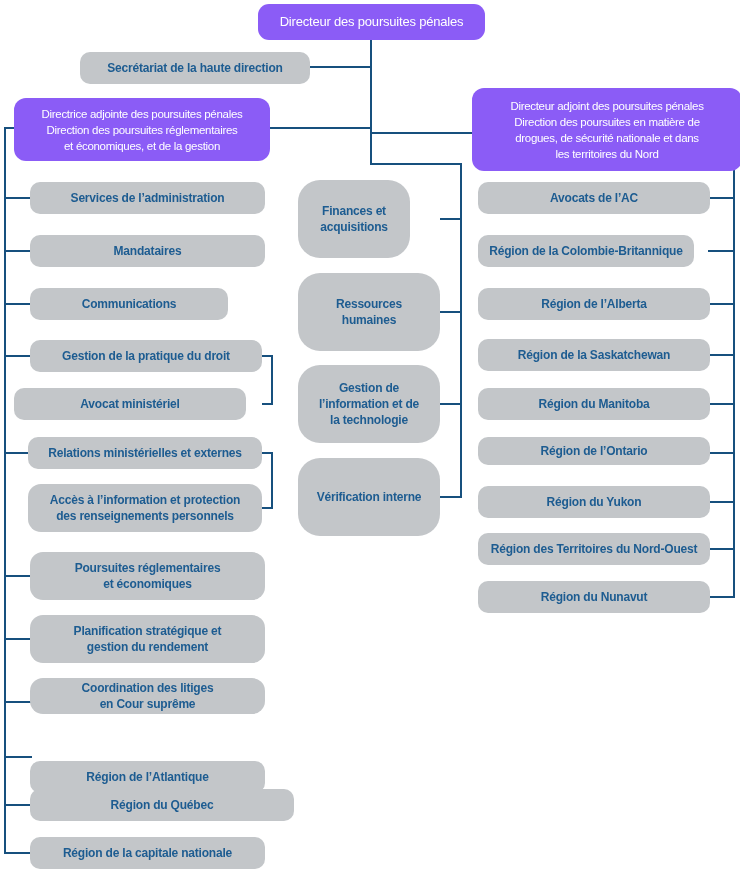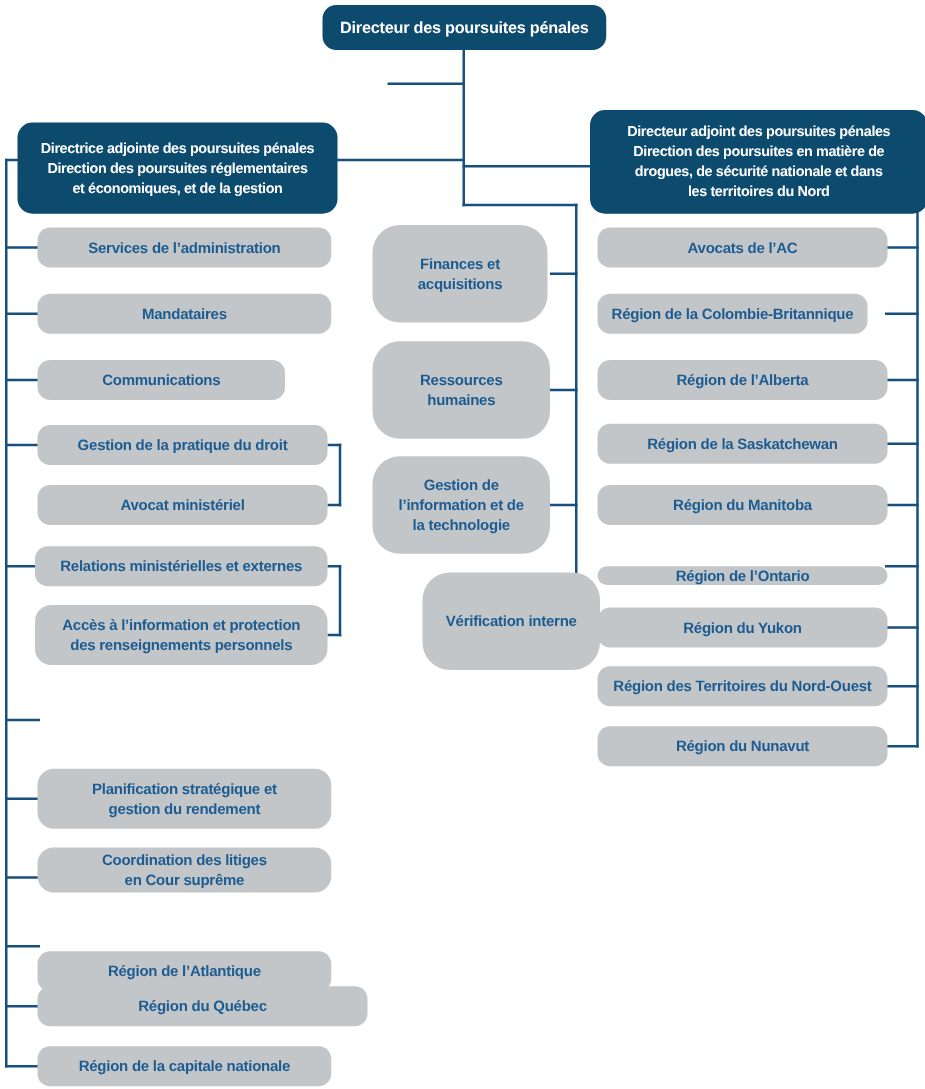--- a/index.html
+++ b/index.html
@@ -1,21 +1,21 @@
 <!DOCTYPE html>
 <html lang="fr"><head>
 <meta charset="utf-8">
 <style>
   html,body{margin:0;padding:0;background:#fff;}
   #canvas{position:relative;width:740px;height:871px;background:#ffffff;overflow:hidden;
           font-family:"Liberation Sans", sans-serif;}
   .box{position:absolute;display:flex;flex-direction:column;align-items:center;justify-content:center;
        text-align:center;box-sizing:border-box;padding:2px 4px;}
   .box div{white-space:nowrap;}
-  .navy{background:#0c4a6e;color:#ffffff;font-weight:700;border-radius:12px;
+  .navy{background:#8b5cf6;color:#ffffff;font-weight:400;border-radius:12px;
         font-size:11.5px;letter-spacing:-0.3px;line-height:16px;}
   .navy.root{font-size:13px;letter-spacing:-0.2px;border-radius:11px;}
   .gray{background:#c3c6c9;color:#1d5c91;font-weight:700;border-radius:10px;
         font-size:12px;letter-spacing:-0.2px;line-height:16px;}
   .gray.tall{border-radius:13px;}
   .gray.mid{border-radius:22px;}
   .hl{position:absolute;height:2px;background:#17507e;}
   .vl{position:absolute;width:2px;background:#17507e;}
 </style>
 </head>
@@ -64,22 +64,25 @@
   <div class="hl" style="left:708px;top:403px;width:27px;"></div>
   <div class="hl" style="left:708px;top:452px;width:27px;"></div>
   <div class="hl" style="left:708px;top:501px;width:27px;"></div>
   <div class="hl" style="left:708px;top:548px;width:27px;"></div>
   <div class="hl" style="left:708px;top:596px;width:27px;"></div>
 
   <div class="box navy root" style="left:258px;top:4px;width:227px;height:36px;">
     <div>Directeur des poursuites pénales</div>
   </div>
 
+  <div class="box gray" style="left:80px;top:52px;width:230px;height:32px;">
+    <div>Secrétariat de la haute direction</div>
+  </div>
 
-  <div class="box navy" style="left:14px;top:98px;width:256px;height:73px;">
+  <div class="box navy" style="left:14px;top:98px;width:256px;height:63px;">
       <div>Directrice adjointe des poursuites pénales</div>
       <div>Direction des poursuites réglementaires</div>
       <div>et économiques, et de la gestion</div>
     </div>
 
   <div class="box navy" style="left:472px;top:88px;width:270px;height:83px;">
       <div>Directeur adjoint des poursuites pénales</div>
       <div>Direction des poursuites en matière de</div>
       <div>drogues, de sécurité nationale et dans</div>
       <div>les territoires du Nord</div>
@@ -90,81 +93,85 @@
     </div>
   <div class="box gray" style="left:30px;top:235px;width:235px;height:32px;">
       <div>Mandataires</div>
     </div>
   <div class="box gray" style="left:30px;top:288px;width:198px;height:32px;justify-content:center;">
       <div>Communications</div>
     </div>
   <div class="box gray" style="left:30px;top:340px;width:232px;height:32px;">
       <div>Gestion de la pratique du droit</div>
     </div>
-  <div class="box gray" style="left:30px;top:388px;width:232px;height:32px;">
+  <div class="box gray" style="left:14px;top:388px;width:232px;height:32px;">
       <div>Avocat ministériel</div>
     </div>
   <div class="box gray" style="left:28px;top:437px;width:234px;height:32px;">
       <div>Relations ministérielles et externes</div>
     </div>
   <div class="box gray tall" style="left:28px;top:484px;width:234px;height:48px;">
       <div>Accès à l’information et protection</div>
       <div>des renseignements personnels</div>
+    </div>
+  <div class="box gray tall" style="left:30px;top:552px;width:235px;height:48px;">
+      <div>Poursuites réglementaires</div>
+      <div>et économiques</div>
     </div>
   <div class="box gray tall" style="left:30px;top:615px;width:235px;height:48px;">
       <div>Planification stratégique et</div>
       <div>gestion du rendement</div>
     </div>
   <div class="box gray tall" style="left:30px;top:678px;width:235px;height:36px;">
       <div>Coordination des litiges</div>
       <div>en Cour suprême</div>
     </div>
   <div class="box gray" style="left:30px;top:741px;width:235px;height:32px;margin-top:20px;">
       <div>Région de l’Atlantique</div>
     </div>
   <div class="box gray" style="left:30px;top:789px;width:264px;height:32px;">
       <div>Région du Québec</div>
     </div>
   <div class="box gray" style="left:30px;top:837px;width:235px;height:32px;">
       <div>Région de la capitale nationale</div>
     </div>
 
-  <div class="box gray mid" style="left:298px;top:180px;width:140px;height:78px;">
+  <div class="box gray mid" style="left:298px;top:180px;width:112px;height:78px;">
       <div>Finances et</div>
       <div>acquisitions</div>
     </div>
   <div class="box gray mid" style="left:298px;top:273px;width:142px;height:78px;">
       <div>Ressources</div>
       <div>humaines</div>
     </div>
   <div class="box gray mid" style="left:298px;top:365px;width:142px;height:78px;">
       <div>Gestion de</div>
       <div>l’information et de</div>
       <div>la technologie</div>
     </div>
-  <div class="box gray mid" style="left:298px;top:458px;width:142px;height:78px;margin-left:40px;">
+  <div class="box gray mid" style="left:298px;top:458px;width:142px;height:78px;">
       <div>Vérification interne</div>
     </div>
 
   <div class="box gray" style="left:478px;top:182px;width:232px;height:32px;">
       <div>Avocats de l’AC</div>
     </div>
   <div class="box gray" style="left:478px;top:235px;width:216px;height:32px;">
       <div>Région de la Colombie-Britannique</div>
     </div>
   <div class="box gray" style="left:478px;top:288px;width:232px;height:32px;">
       <div>Région de l’Alberta</div>
     </div>
   <div class="box gray" style="left:478px;top:339px;width:232px;height:32px;">
       <div>Région de la Saskatchewan</div>
     </div>
   <div class="box gray" style="left:478px;top:388px;width:232px;height:32px;">
       <div>Région du Manitoba</div>
     </div>
-  <div class="box gray" style="left:478px;top:437px;width:232px;height:15px;margin-top:16px;">
+  <div class="box gray" style="left:478px;top:437px;width:232px;height:28px;">
       <div>Région de l’Ontario</div>
     </div>
   <div class="box gray" style="left:478px;top:486px;width:232px;height:32px;">
       <div>Région du Yukon</div>
     </div>
   <div class="box gray" style="left:478px;top:533px;width:232px;height:32px;">
       <div>Région des Territoires du Nord-Ouest</div>
     </div>
   <div class="box gray" style="left:478px;top:581px;width:232px;height:32px;">
       <div>Région du Nunavut</div>

